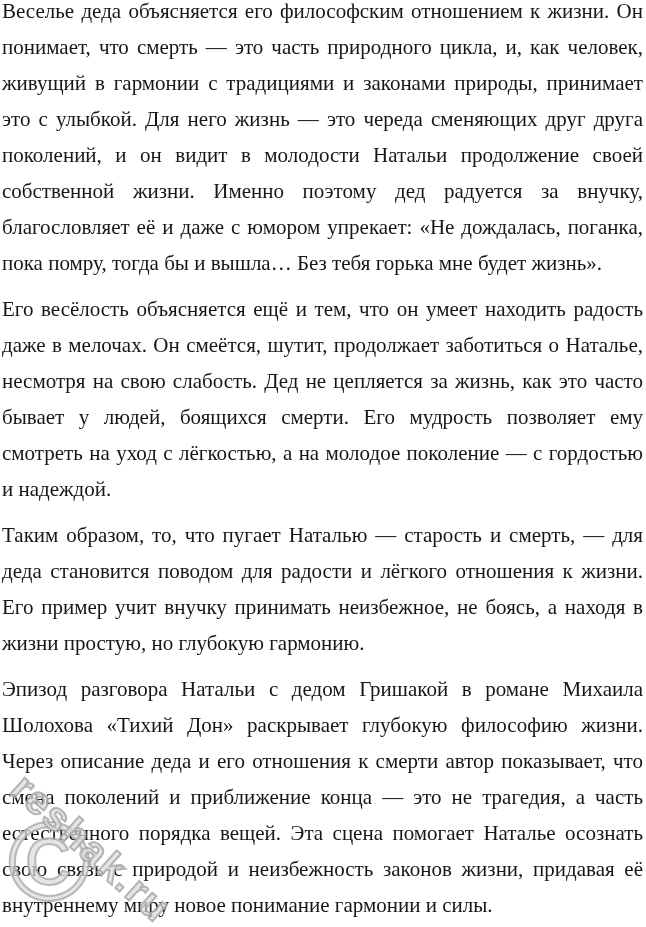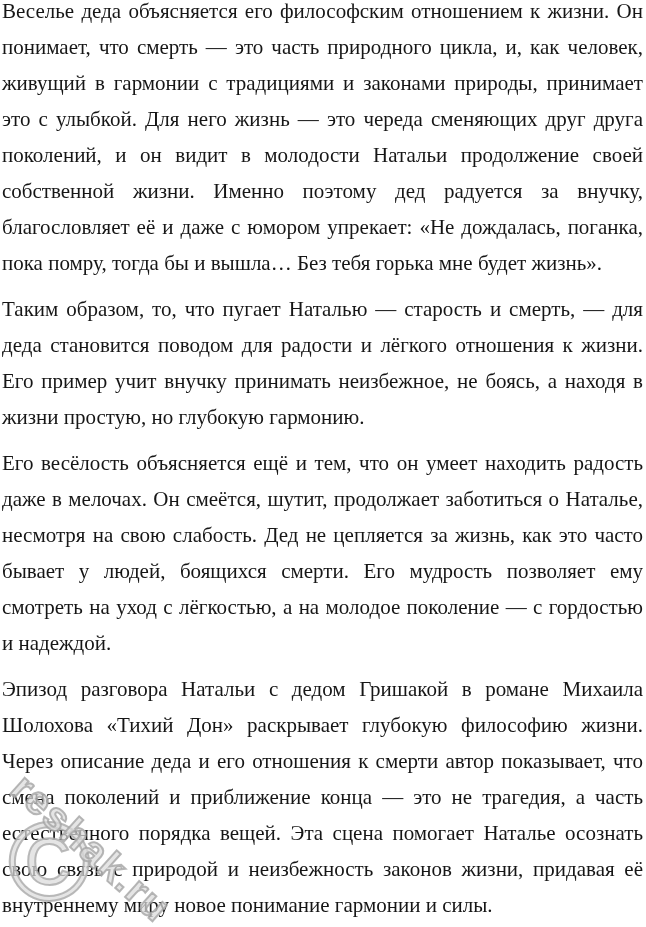--- a/index.html
+++ b/index.html
@@ -69,22 +69,22 @@
     -webkit-text-stroke: 2px rgba(170, 170, 170, 0.8);
     text-shadow: 0 0 1px rgba(160, 160, 160, 0.5);
   }
 </style>
 </head>
 <body>
 
 <div class="page">
   <div class="text-block">
     <p class="para">Веселье деда объясняется его философским отношением к жизни. Он понимает, что смерть — это часть природного цикла, и, как человек, живущий в гармонии с традициями и законами природы, принимает это с улыбкой. Для него жизнь — это череда сменяющих друг друга поколений, и он видит в молодости Натальи продолжение своей собственной жизни. Именно поэтому дед радуется за внучку, благословляет её и даже с юмором упрекает: «Не дождалась, поганка, пока помру, тогда бы и вышла… Без тебя горька мне будет жизнь».</p>
+    <p class="para">Его весёлость объясняется ещё и тем, что он умеет находить радость даже в мелочах. Он смеётся, шутит, продолжает заботиться о Наталье, несмотря на свою слабость. Дед не цепляется за жизнь, как это часто бывает у людей, боящихся смерти. Его мудрость позволяет ему смотреть на уход с лёгкостью, а на молодое поколение — с гордостью и надеждой.</p>
     <p class="para">Таким образом, то, что пугает Наталью — старость и смерть, — для деда становится поводом для радости и лёгкого отношения к жизни. Его пример учит внучку принимать неизбежное, не боясь, а находя в жизни простую, но глубокую гармонию.</p>
-    <p class="para">Его весёлость объясняется ещё и тем, что он умеет находить радость даже в мелочах. Он смеётся, шутит, продолжает заботиться о Наталье, несмотря на свою слабость. Дед не цепляется за жизнь, как это часто бывает у людей, боящихся смерти. Его мудрость позволяет ему смотреть на уход с лёгкостью, а на молодое поколение — с гордостью и надеждой.</p>
     <p class="para">Эпизод разговора Натальи с дедом Гришакой в романе Михаила Шолохова «Тихий Дон» раскрывает глубокую философию жизни. Через описание деда и его отношения к смерти автор показывает, что смена поколений и приближение конца — это не трагедия, а часть естественного порядка вещей. Эта сцена помогает Наталье осознать свою связь с природой и неизбежность законов жизни, придавая её внутреннему миру новое понимание гармонии и силы.</p>
   </div>
 
   <div class="watermark">
     <span class="wm-copyright">©</span>
     <span class="wm-text">reshak.ru</span>
   </div>
 </div>
 
 </body></html>

